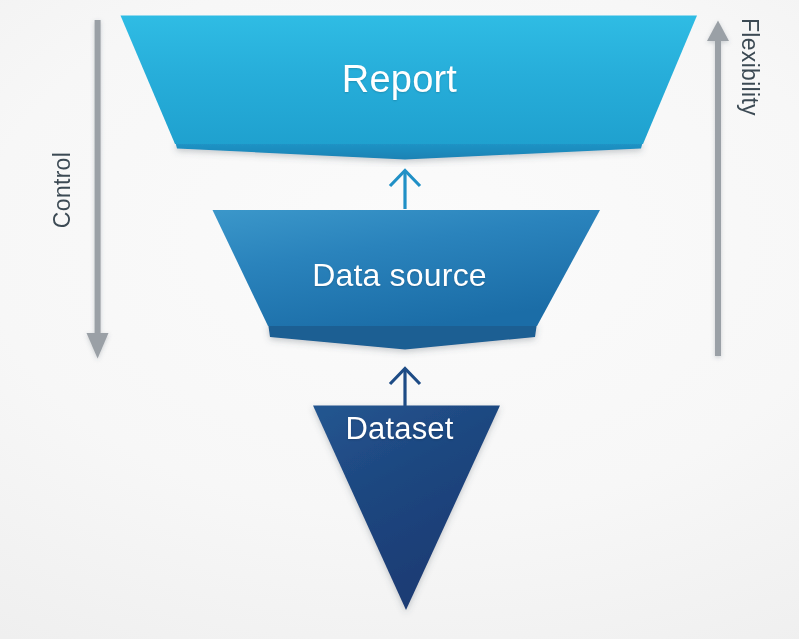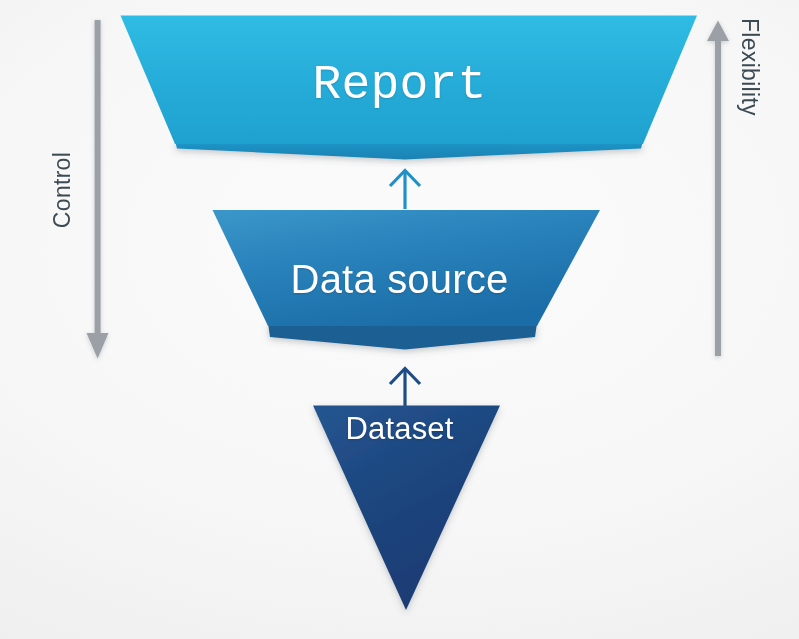--- a/index.html
+++ b/index.html
@@ -35,27 +35,26 @@
     font-weight: 400;
     white-space: nowrap;
     text-align: center;
     letter-spacing: 0.2px;
     text-shadow: 0 1px 2px rgba(0,0,0,0.16);
     pointer-events: none;
   }
   #label-report {
     left: 0; right: 0;
     top: 58px;
-    font-size: 48px;
-    font-family: Liberation Mono, monospace;
+    font-size: 38px;
   }
   #label-datasource {
     left: 0; right: 0;
     top: 257px;
-    font-size: 40px;
+    font-size: 32px;
   }
   #label-dataset {
     left: 0; right: 0;
     top: 411px;
     font-size: 31px;
   }
   .axis-label {
     position: absolute;
     color: #3c4a54;
     font-family: "Liberation Sans", sans-serif;

